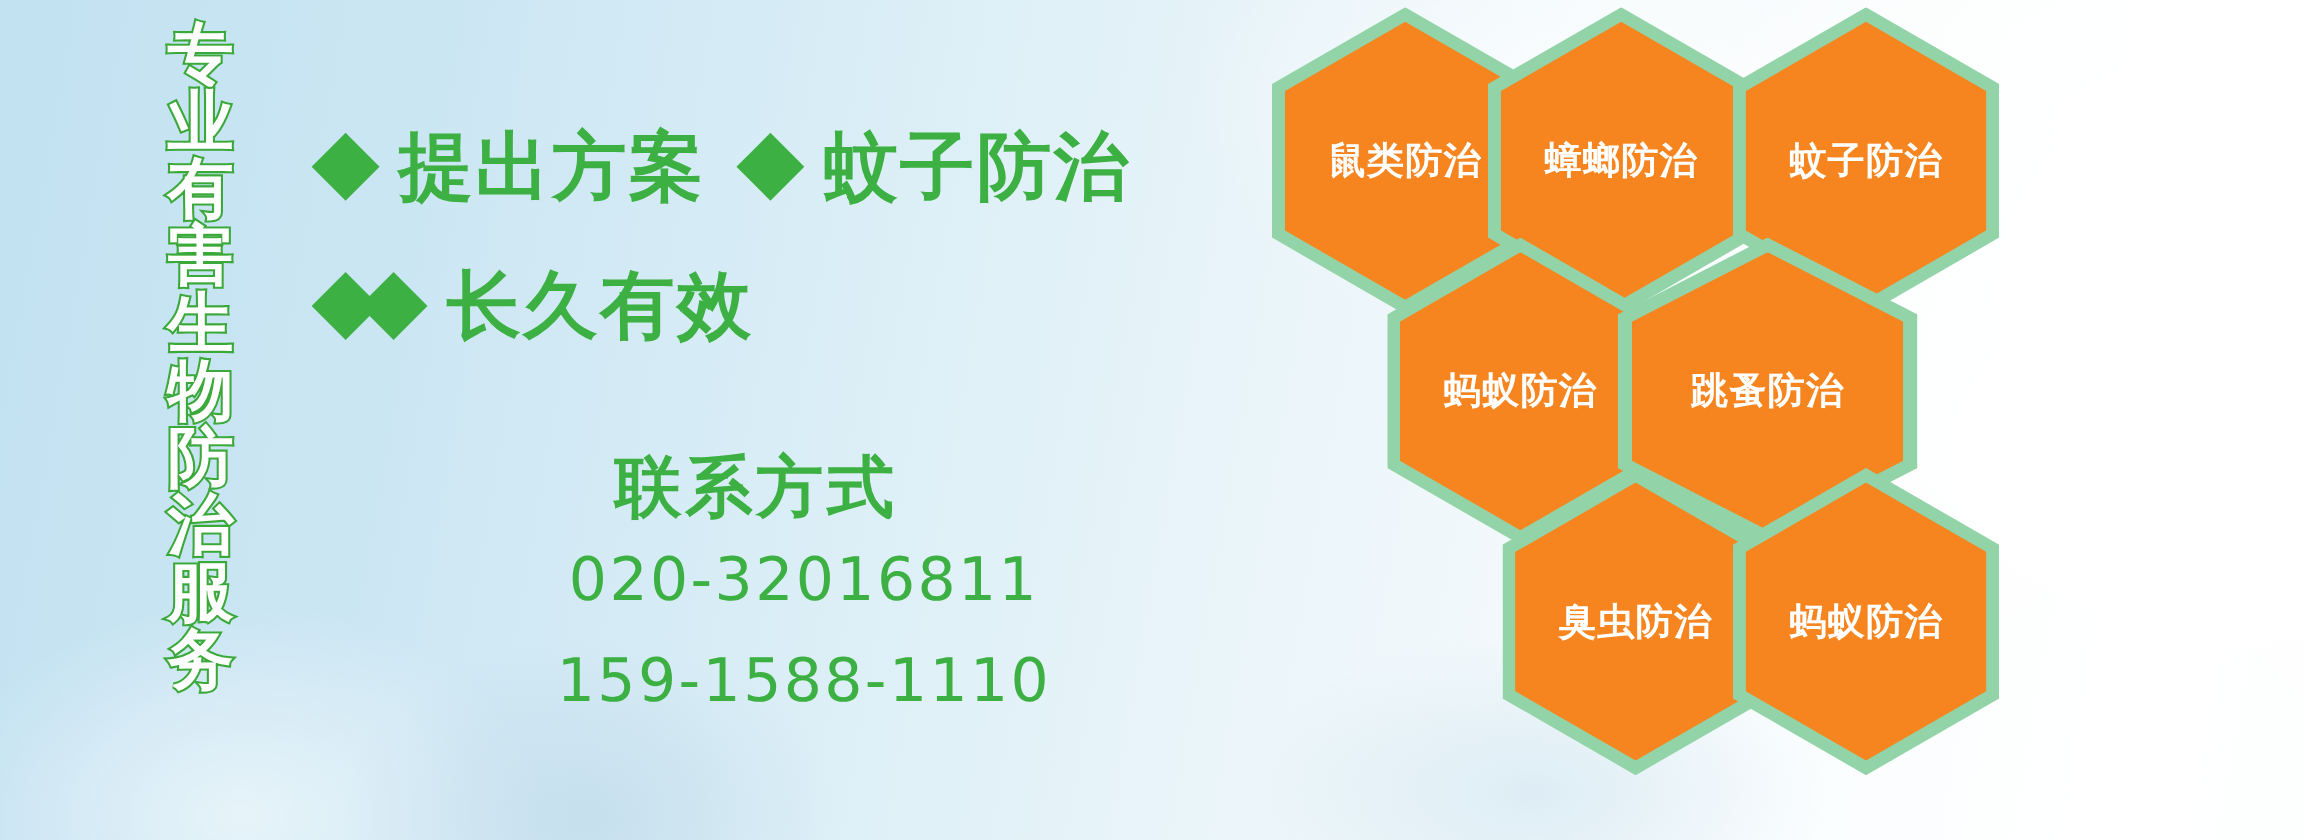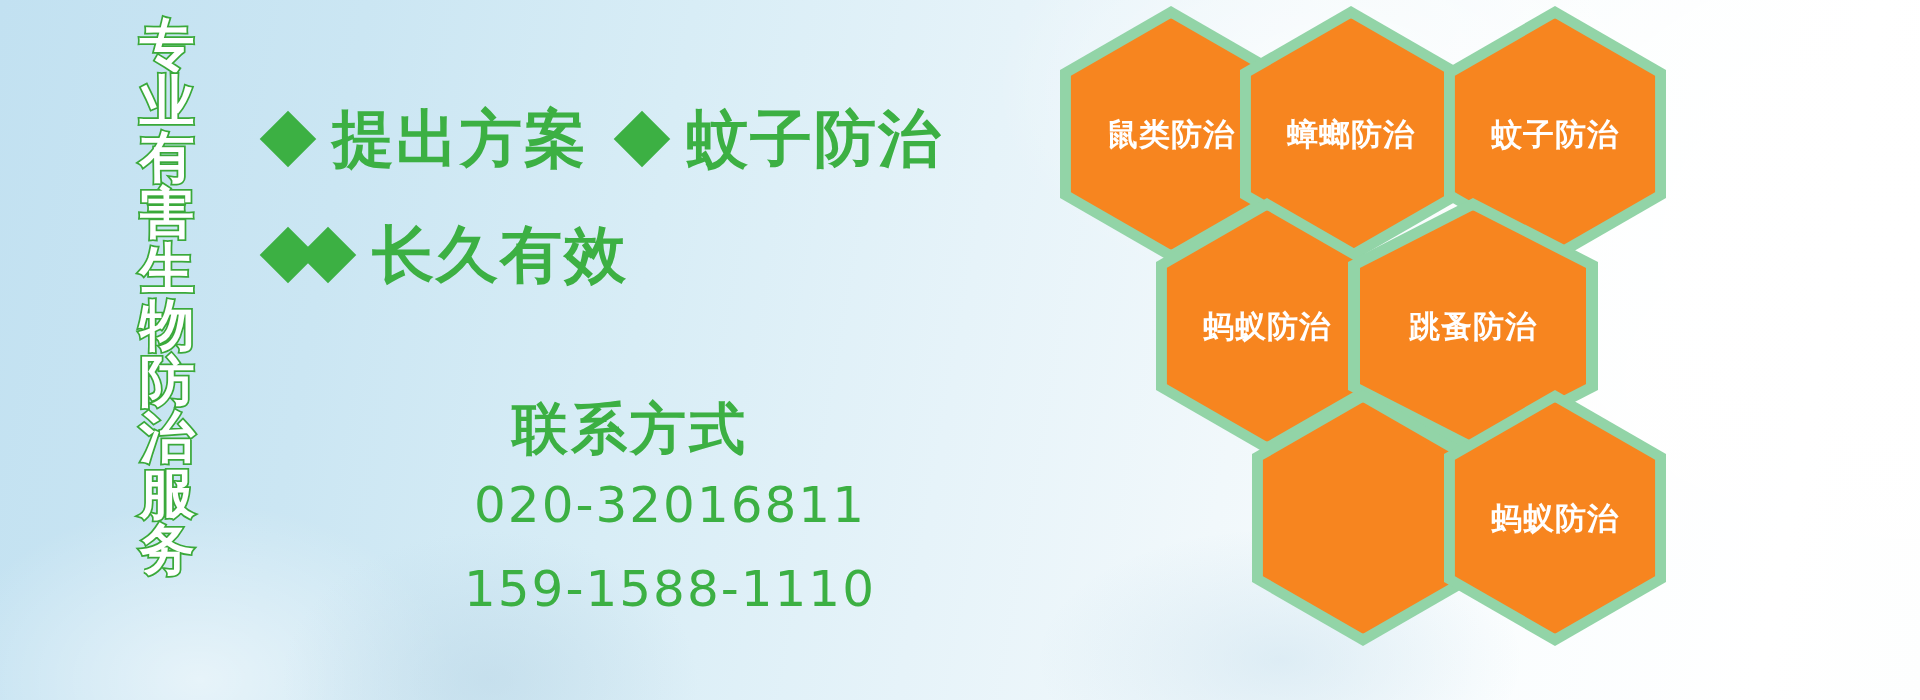--- a/index.html
+++ b/index.html
@@ -113,21 +113,21 @@
     margin-left: 24px;
     margin-right: 34px;
     letter-spacing: 2px;
   }
   .feature-text.last { margin-right: 0; }
 
   
   #contact {
     position: absolute;
     left: 360px;
-    top: 398px;
+    top: 376px;
     width: 620px;
     z-index: 4;
     text-align: center;
   }
   #contact-title {
     font-size: 56px;
     line-height: 62px;
     font-weight: bold;
     color: #3cb043;
     letter-spacing: 3px;
@@ -260,20 +260,21 @@
     <div class="hex" style="left:288px; top:198px;padding-left:28px;">
       <div class="hex-outer"></div>
       <div class="hex-inner"></div>
       <div class="hex-label">跳蚤防治</div>
     </div>
 
 
     <div class="hex" style="left:192px; top:390px;">
       <div class="hex-outer"></div>
       <div class="hex-inner"></div>
+      <div class="hex-label">臭虫防治</div>
     </div>
 
     <div class="hex" style="left:384px; top:390px;">
       <div class="hex-outer"></div>
       <div class="hex-inner"></div>
       <div class="hex-label">蚂蚁防治</div>
     </div>
 
   </div>
 </div>

